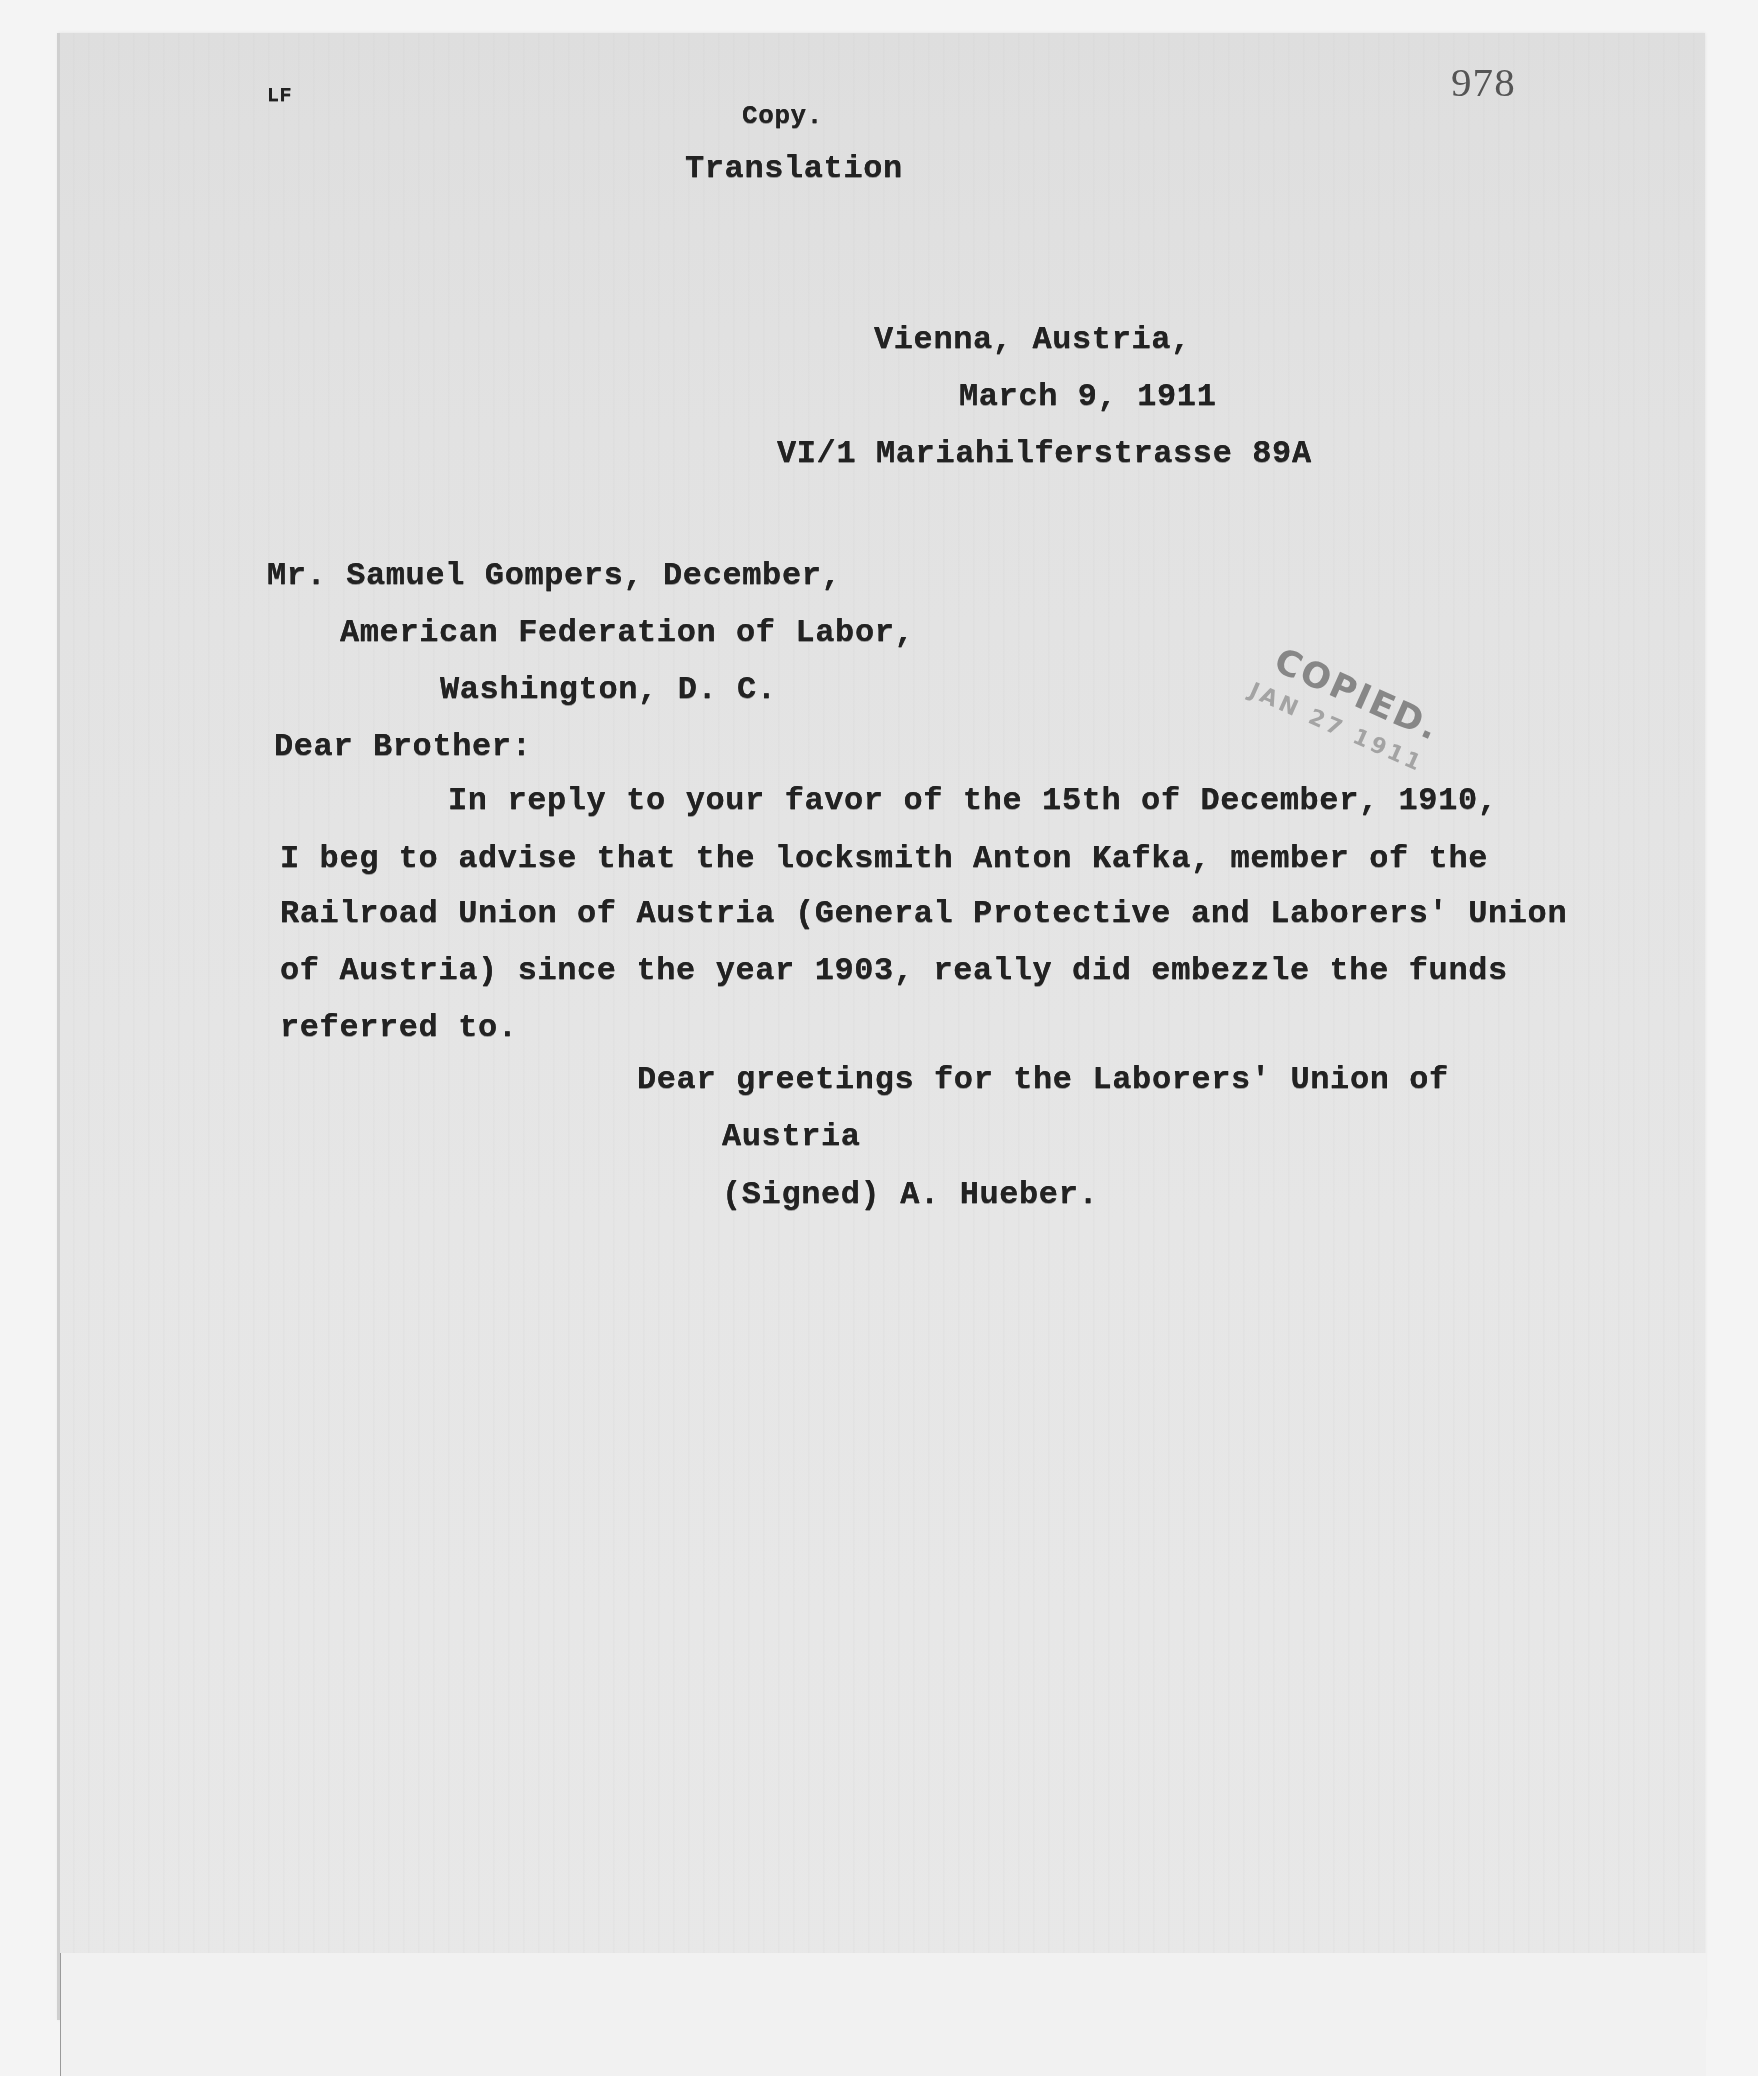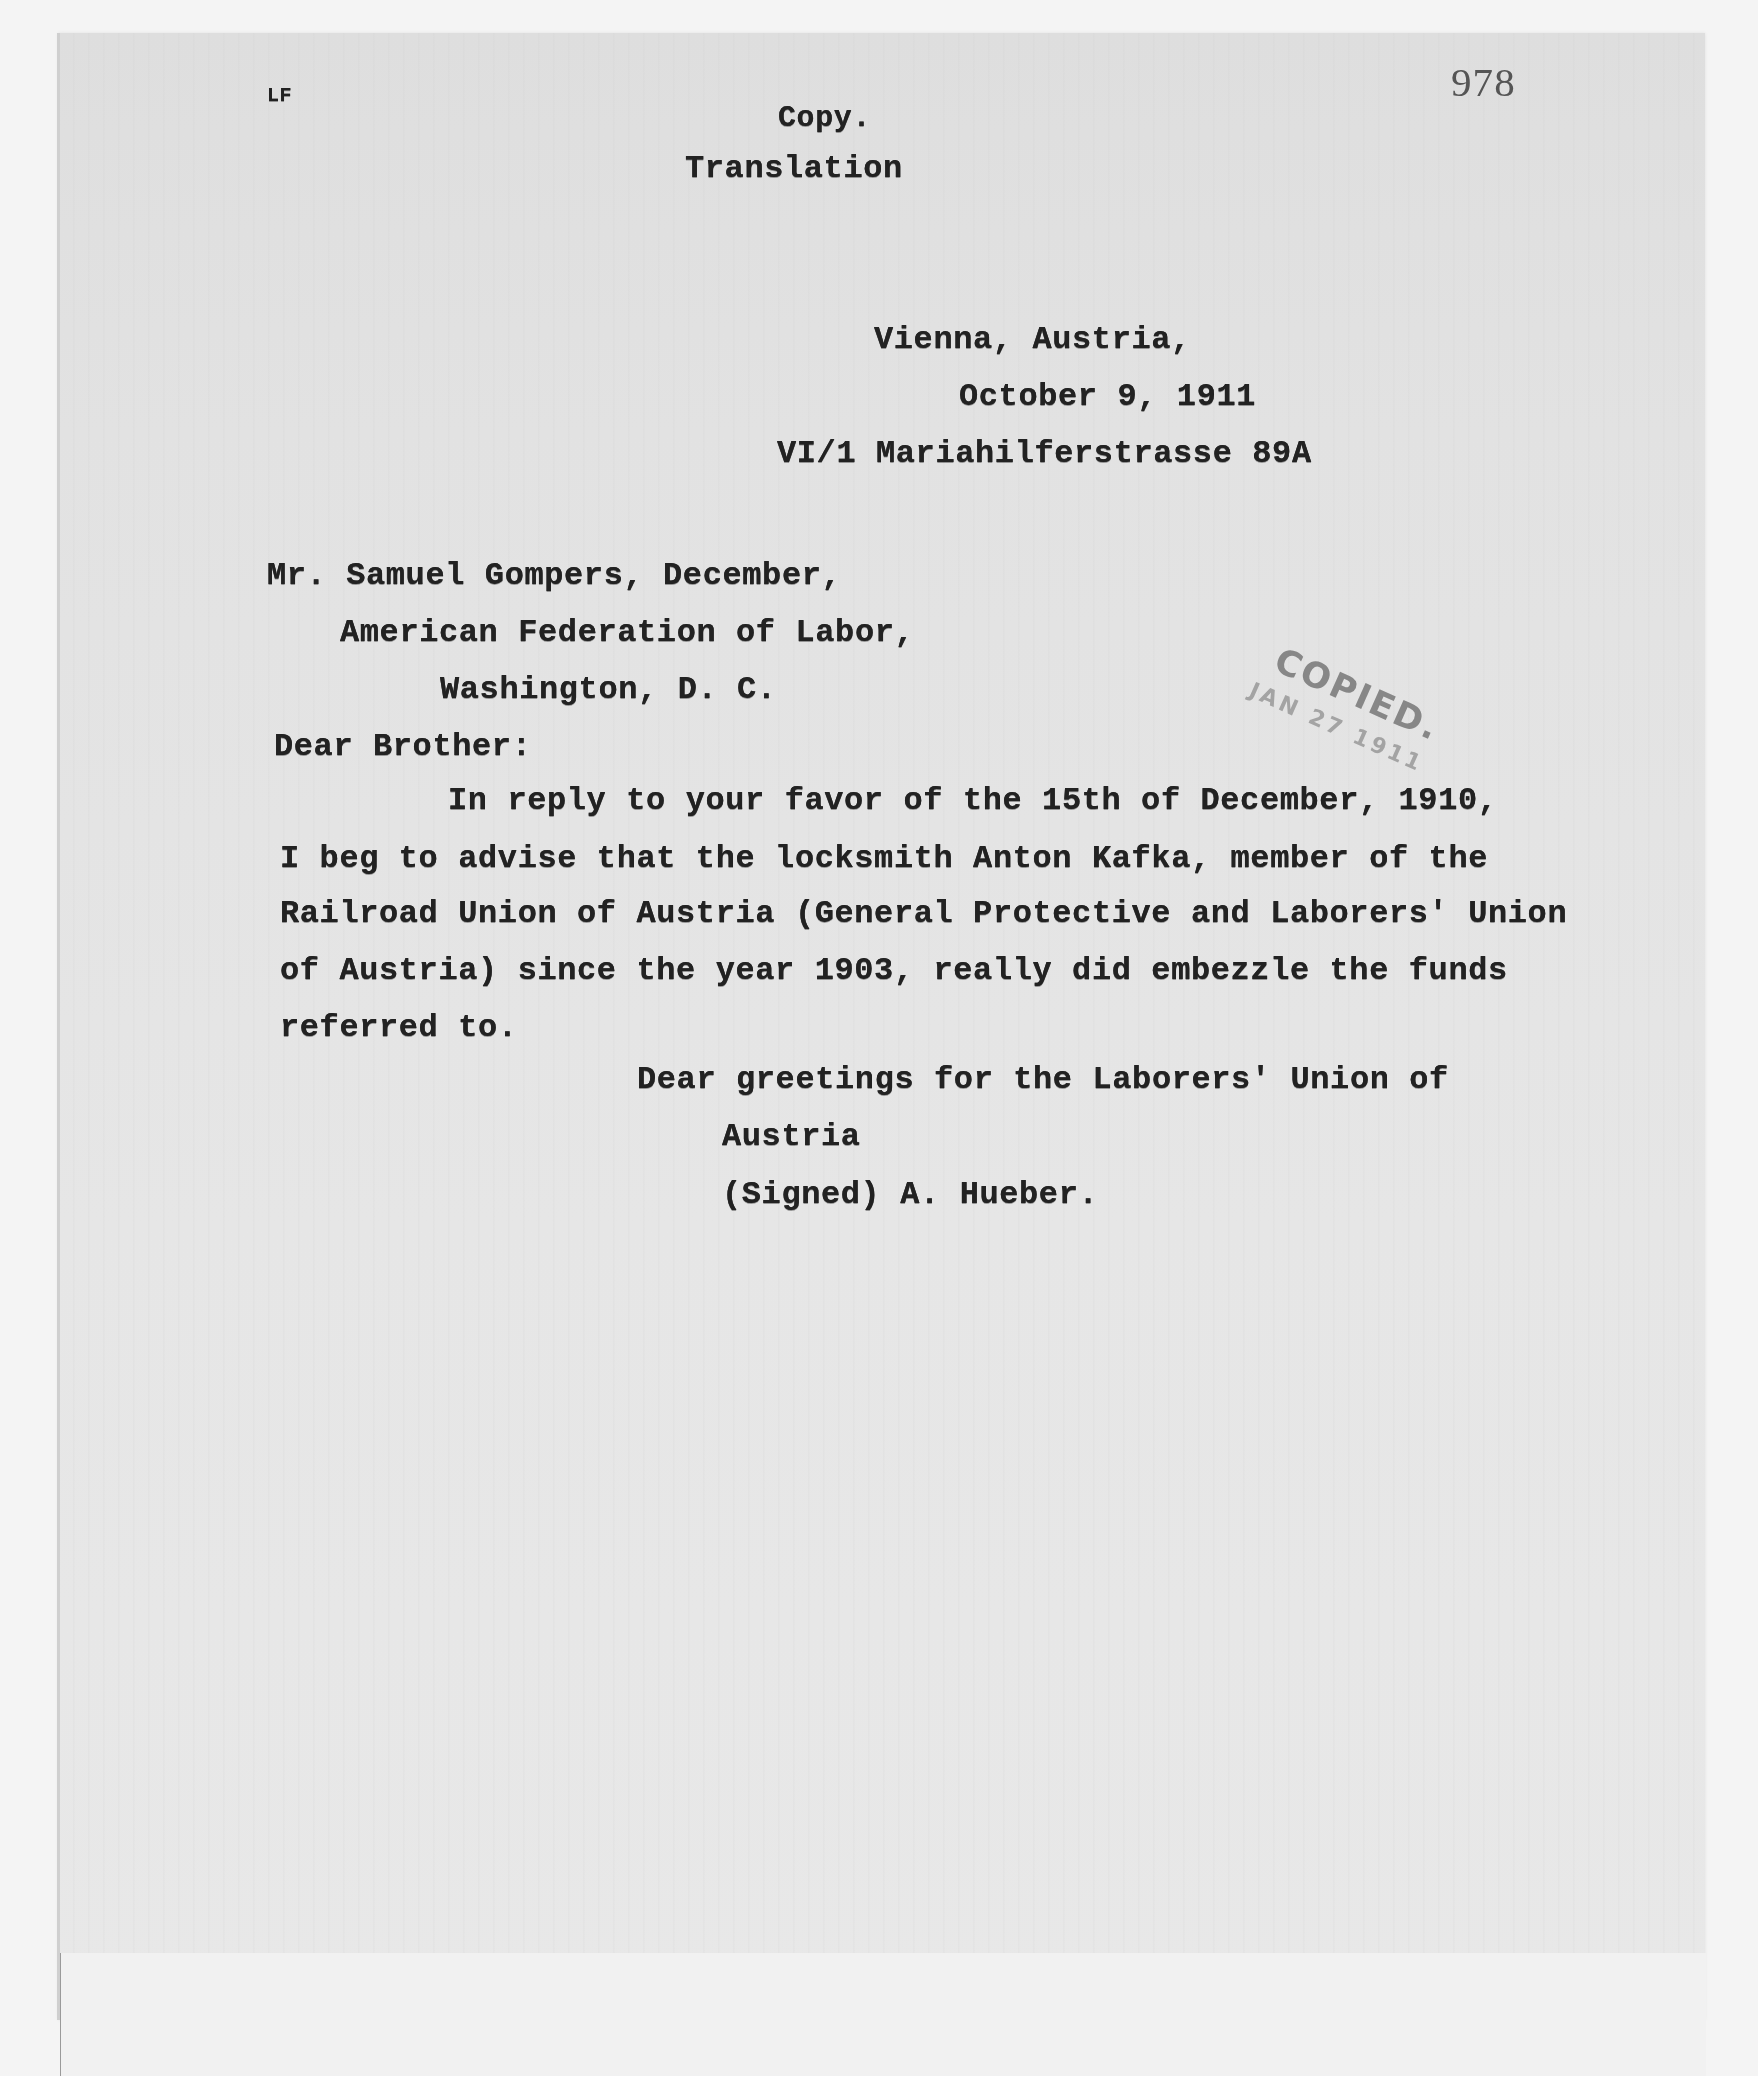--- a/index.html
+++ b/index.html
@@ -98,26 +98,26 @@
   </style>
 </head>
 <body>
 
 <div class="back-sheet"></div>
 
 <div class="paper"></div>
 <div class="bottom-strip"></div>
 
 <div class="line" style="left:267px; top:84px; font-size:20px;">LF</div>
-<div class="line" style="left:778px; top:101px; font-size:30px;">Copy.</div>
+<div class="line" style="left:742px; top:101px; font-size:26px;">Copy.</div>
 <div class="line" style="left:685px; top:150px;">Translation</div>
 <div class="archive-number">978</div>
 
 <div class="line" style="left:874px; top:321px;">Vienna, Austria,</div>
-<div class="line" style="left:959px; top:378px;">October 9, 1911</div>
+<div class="line" style="left:959px; top:378px;">March 9, 1911</div>
 <div class="line" style="left:777px; top:435px;">VI/1 Mariahilferstrasse 89A</div>
 
 <div class="line" style="left:267px; top:557px;">Mr. Samuel Gompers, December,</div>
 <div class="line" style="left:340px; top:614px;">American Federation of Labor,</div>
 <div class="line" style="left:440px; top:671px;">Washington, D. C.</div>
 
 <div class="line" style="left:274px; top:728px;text-align:right;">Dear Brother:</div>
 
 <div class="line" style="left:448px; top:782px;">In reply to your favor of the 15th of December, 1910,</div>
 <div class="line" style="left:280px; top:840px;">I beg to advise that the locksmith Anton Kafka, member of the</div>

